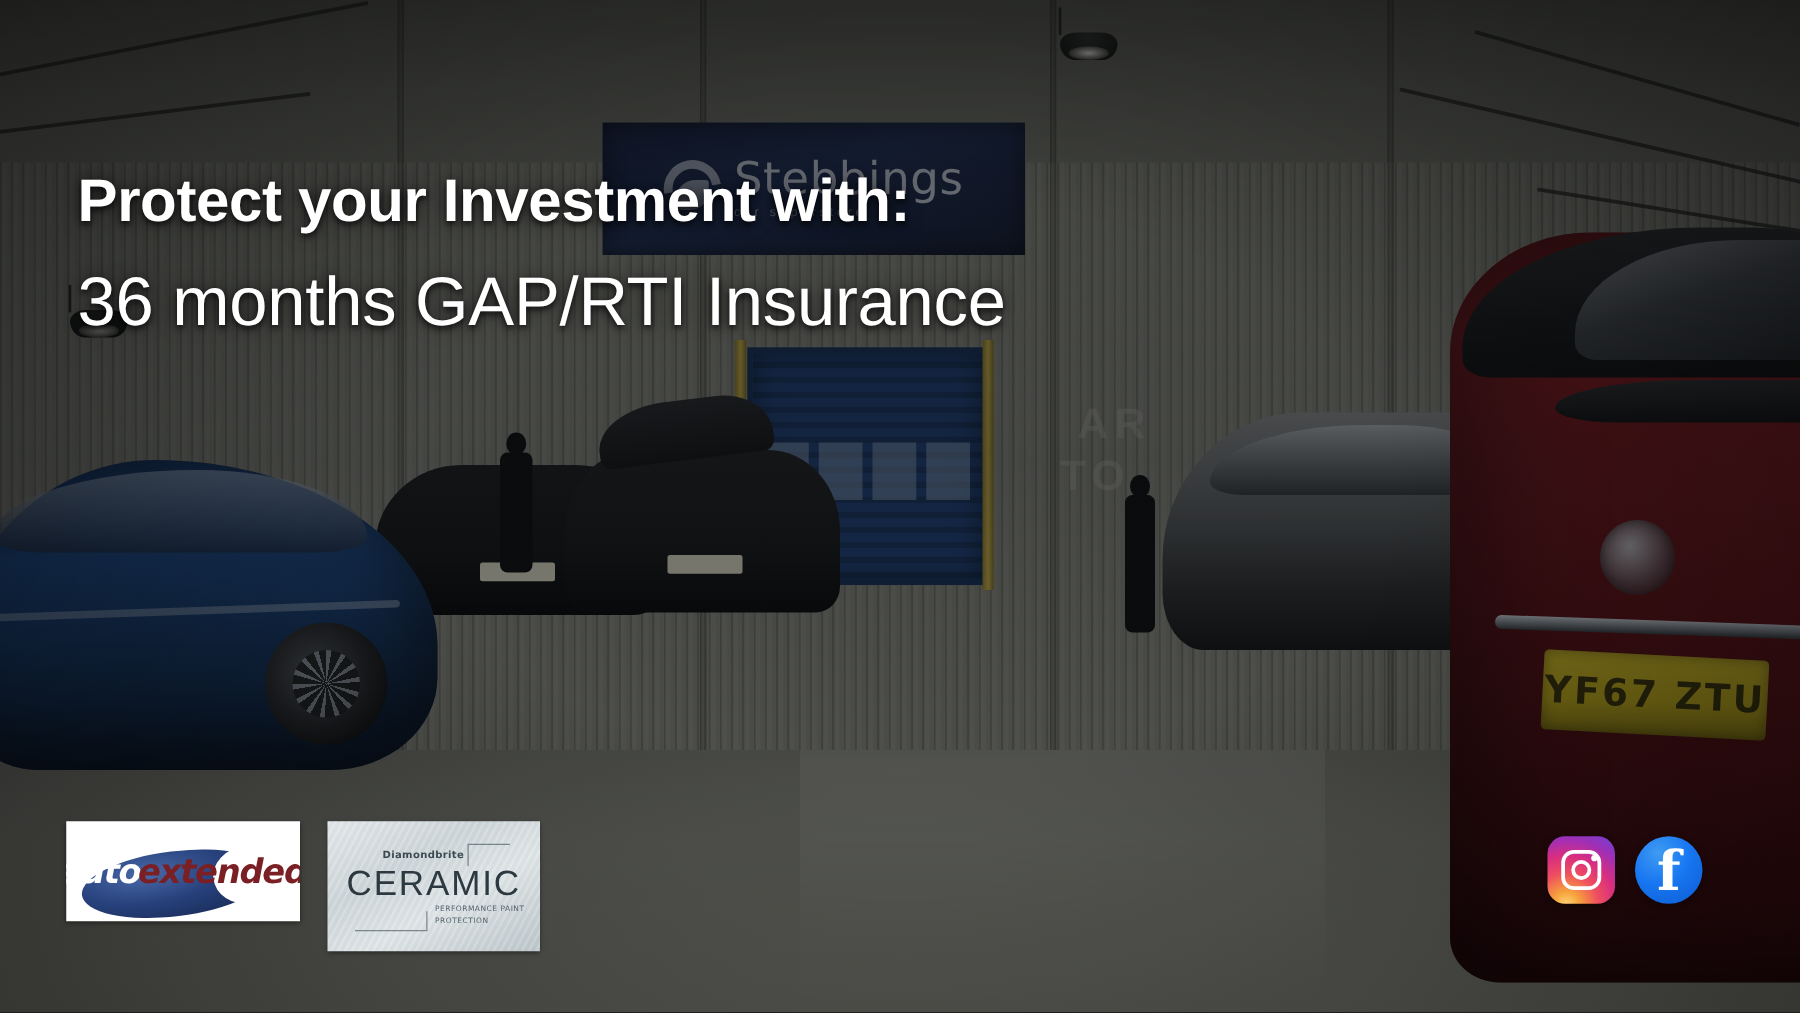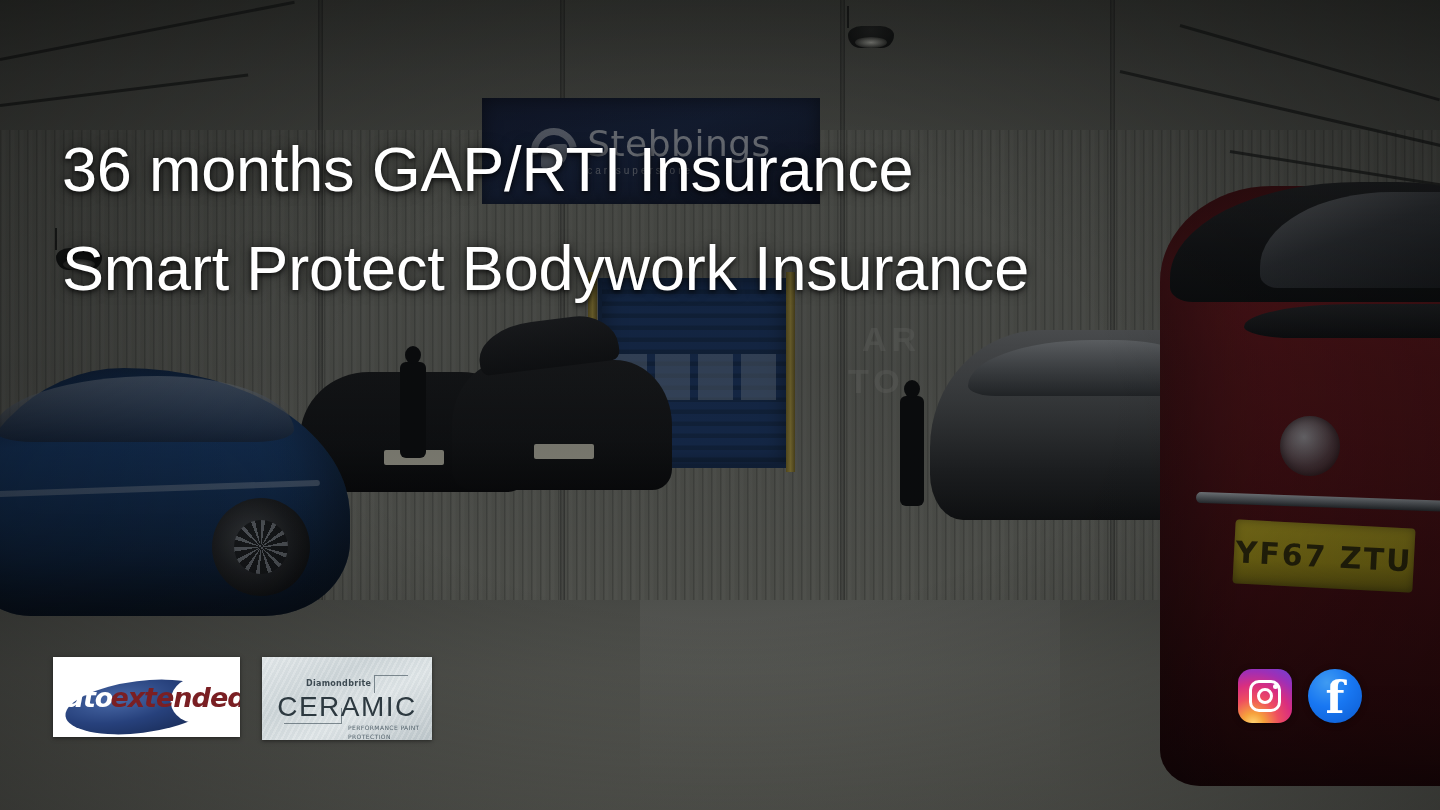--- a/index.html
+++ b/index.html
@@ -260,21 +260,21 @@
     width:1330px;
     color:#ffffff;
     text-shadow:0 2px 5px rgba(0,0,0,.75), 0 0 14px rgba(0,0,0,.5);
   }
   .headline {
     font-size:48px; font-weight:bold; line-height:1.0;
     letter-spacing:-0.3px;
     margin-bottom:28px;
   }
   .line {
-    font-size:63px; font-weight:normal; line-height:1.0;
+    font-size:55px; font-weight:normal; line-height:1.0;
     letter-spacing:-0.2px;
     margin-bottom:36px;
     white-space:nowrap;
   }
   .line:last-child { margin-bottom:0; }
 
   
   .logo-row { position:absolute; left:53px; top:657px; display:flex; gap:22px; }
 
   .logo-autoprotect {
@@ -297,21 +297,21 @@
   .ap-auto {
     font-style:italic; font-weight:bold; font-size:27px; color:#ffffff;
     font-family:"DejaVu Sans", sans-serif; letter-spacing:-1px;
   }
   .ap-protect {
     font-style:italic; font-weight:bold; font-size:27px; color:#7a1f23;
     font-family:"DejaVu Sans", sans-serif; letter-spacing:-1px; margin-left:-2px;
   }
 
   .logo-ceramic {
-    width:170px; height:83px;
+    width:170px; height:104px;
     background:linear-gradient(150deg,#e3e8ea 0%, #cdd5d8 35%, #dfe5e7 60%, #bcc5c9 100%);
     position:relative; overflow:hidden;
     box-shadow:0 1px 4px rgba(0,0,0,.5);
   }
   .logo-ceramic::before {
     content:""; position:absolute; inset:0;
     background:
       repeating-linear-gradient(118deg, rgba(255,255,255,.22) 0 2px, rgba(150,165,172,.10) 2px 5px);
     opacity:.6;
   }
@@ -474,22 +474,22 @@
       <div class="plate">
         <span>YF67 ZTU</span>
       </div>
     </div>
 
     <div class="dim"></div>
     <div class="vignette"></div>
   </div>
 
   <div class="copy">
+    <div class="headline">Protect your Investment with:</div>
     <div class="line">36 months GAP/RTI Insurance</div>
-    <div class="line">Smart Protect Bodywork Insurance</div>
   </div>
 
   <div class="logo-row">
 
     <div class="logo-autoprotect">
       <div class="ap-ellipse"></div>
       <div class="ap-words">
         <span class="ap-auto">auto</span>
         <span class="ap-protect">extended</span>
       </div>

